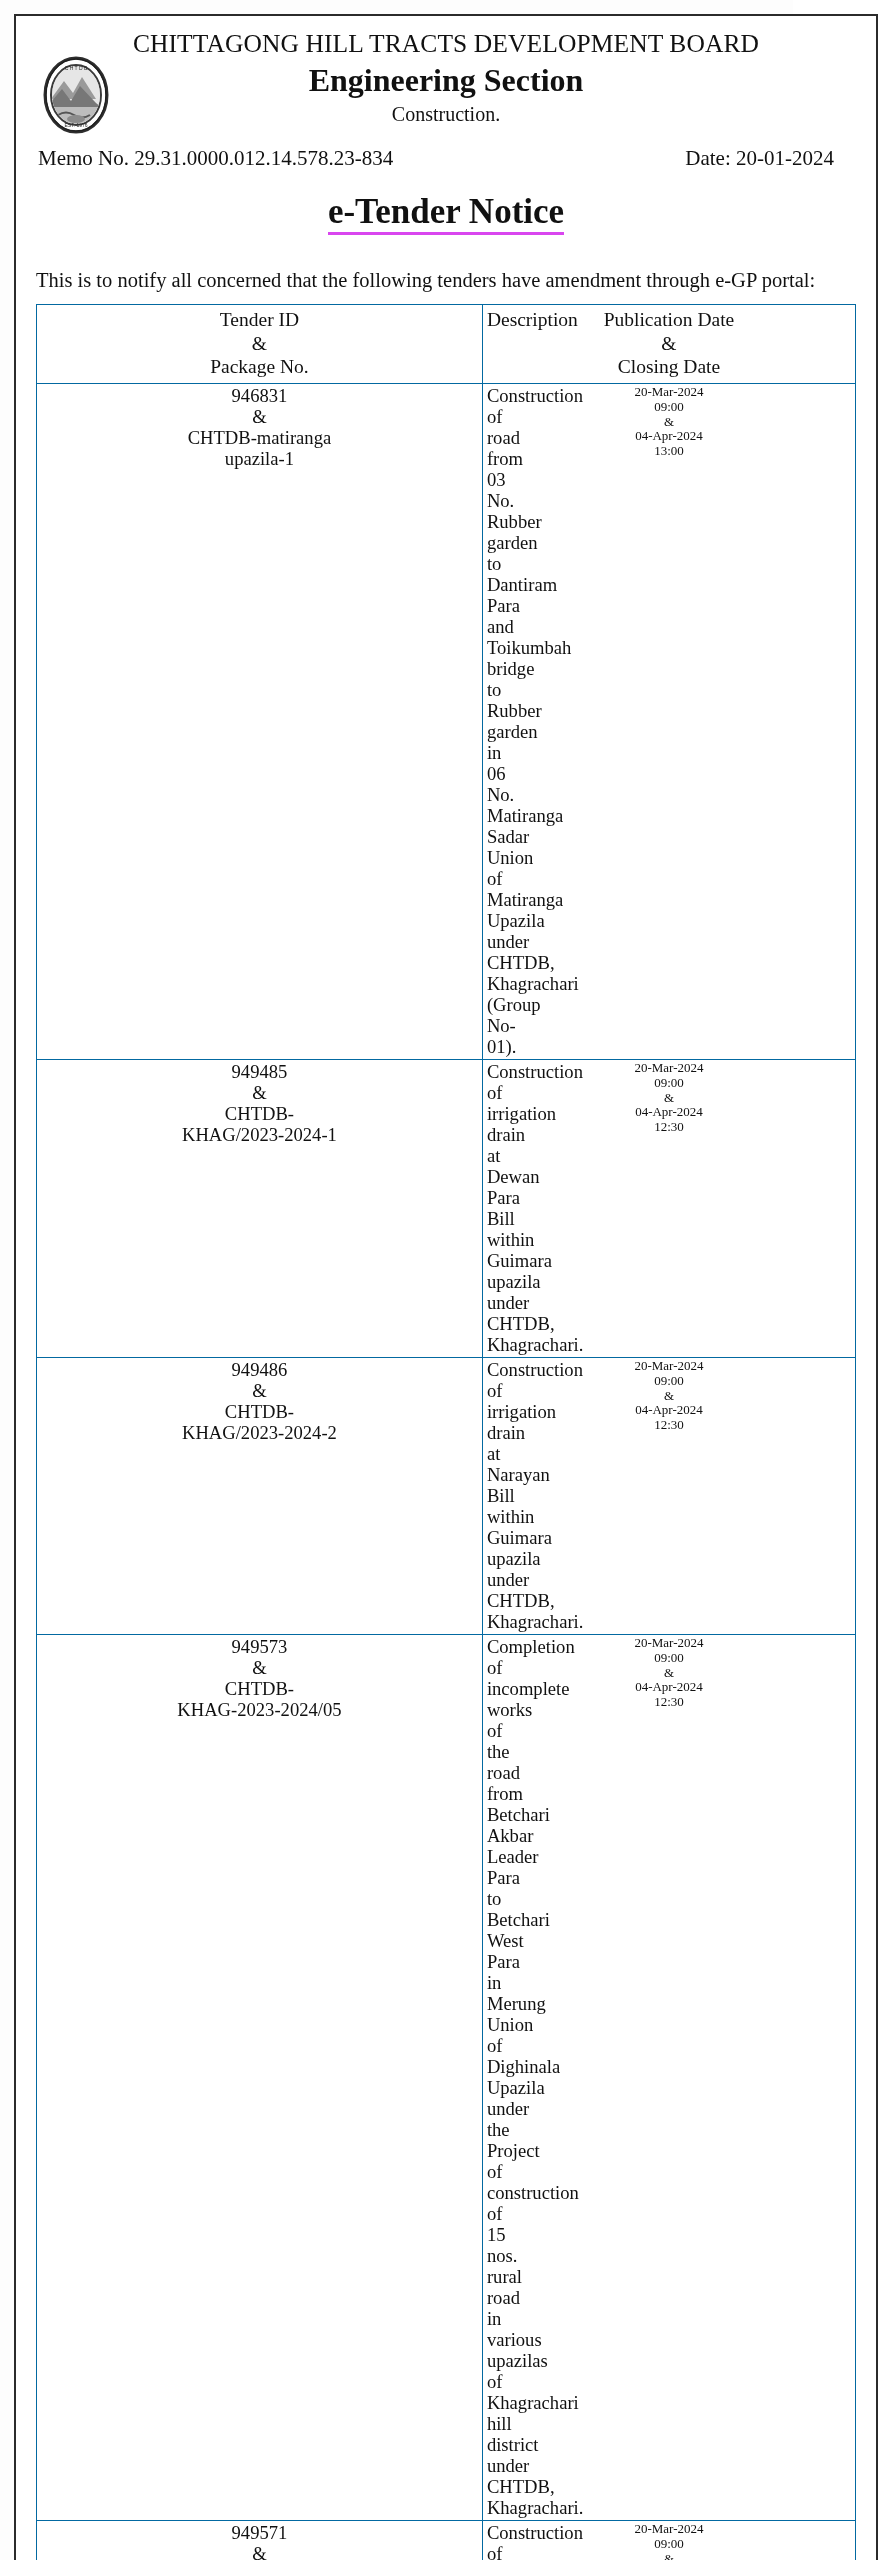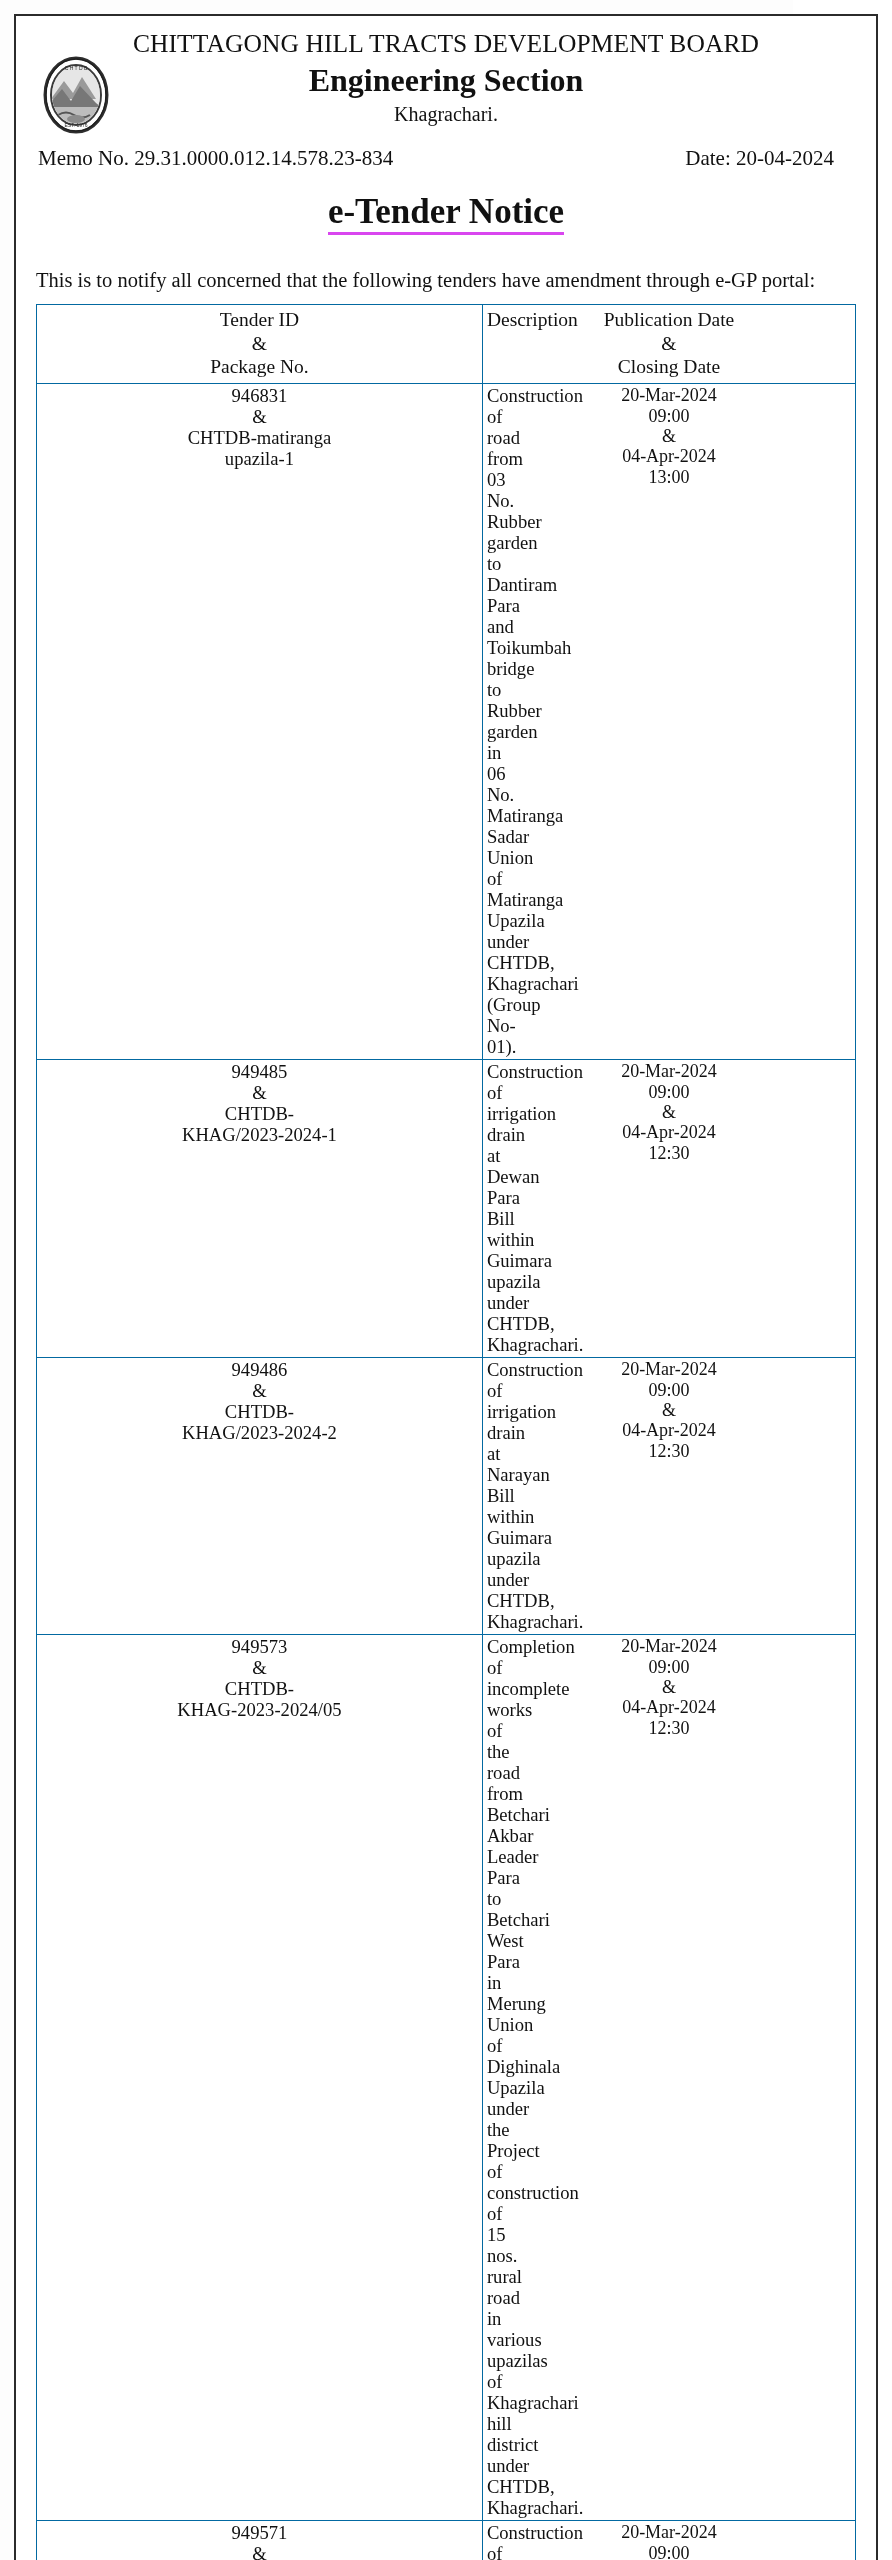--- a/index.html
+++ b/index.html
@@ -140,21 +140,21 @@
   }
   td.cell-desc {
     text-align: left;
     font-size: 18.6px;
     line-height: 1.175;
     padding: 1px 3px 2px 5px;
   }
   td.cell-dates {
     text-align: center;
     vertical-align: top;
-    font-size: 18px;
+    font-size: 13px;
     line-height: 1.18;
     padding: 1px 2px 2px 2px;
     white-space: pre-line;
   }
 </style>
 </head>
 <body>
 
 <div class="page">
   <div class="notice-frame">
@@ -179,26 +179,26 @@
           <ellipse cx="36" cy="40" rx="30" ry="36" fill="none" stroke="#1f1f1f" stroke-width="1.4"></ellipse>
           <g fill="#2a2a2a" font-family="'Liberation Sans', sans-serif" font-size="5">
             <text x="36" y="15" text-anchor="middle">C H T D B</text>
             <text x="36" y="72" text-anchor="middle">EST. 1976</text>
           </g>
         </svg>
       </div>
 
       <div class="org-title">CHITTAGONG HILL TRACTS DEVELOPMENT BOARD</div>
       <div class="section-title">Engineering Section</div>
-      <div class="place-title">Khagrachari.</div>
+      <div class="place-title">Construction.</div>
     </div>
 
     <div class="memo-row">
       <div class="memo-no">Memo No. 29.31.0000.012.14.578.23-834</div>
-      <div class="memo-date">Date: 20-04-2024</div>
+      <div class="memo-date">Date: 20-01-2024</div>
     </div>
 
     <div class="notice-title-wrap">
       <span class="notice-title">e-Tender Notice</span>
     </div>
 
     <div class="intro-para">This is to notify all concerned that the following tenders have amendment through e-GP portal:</div>
 
     <table class="tender-table">
       <colgroup>

